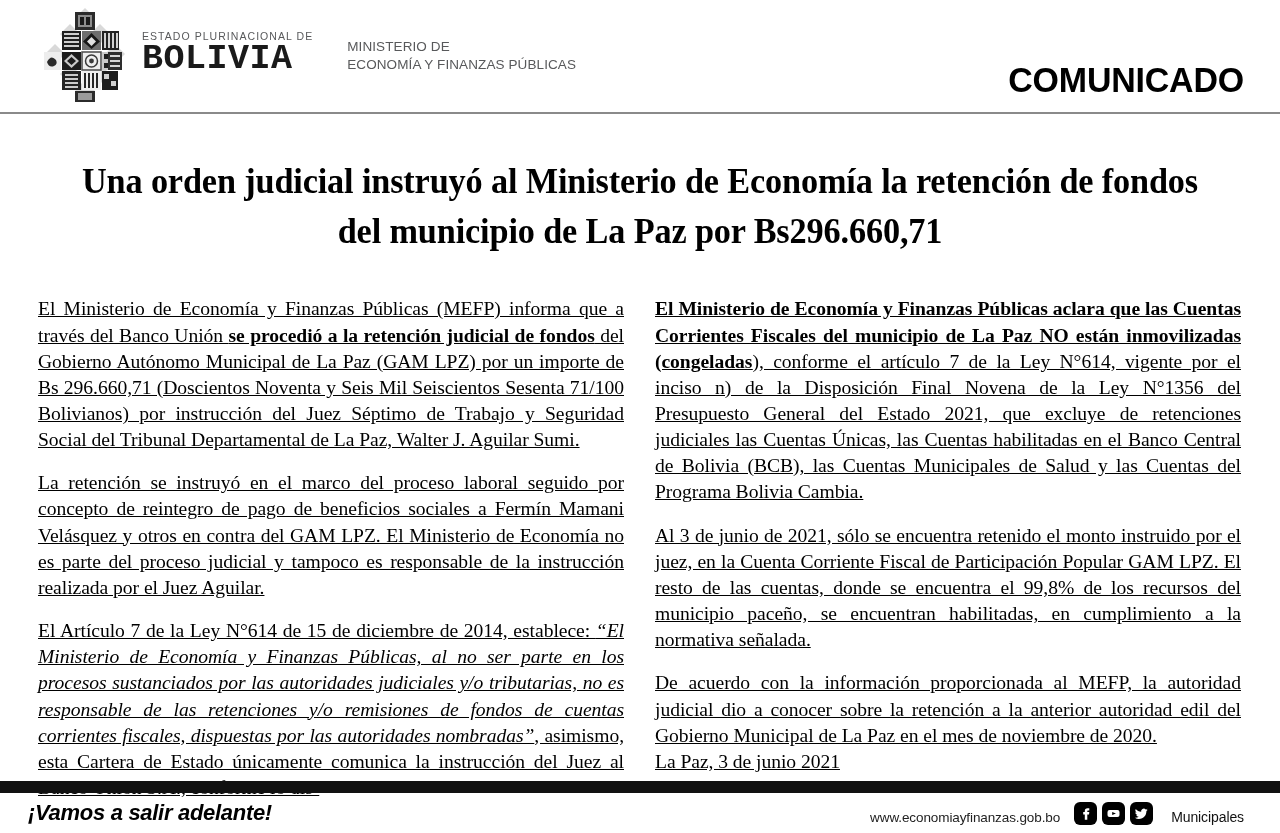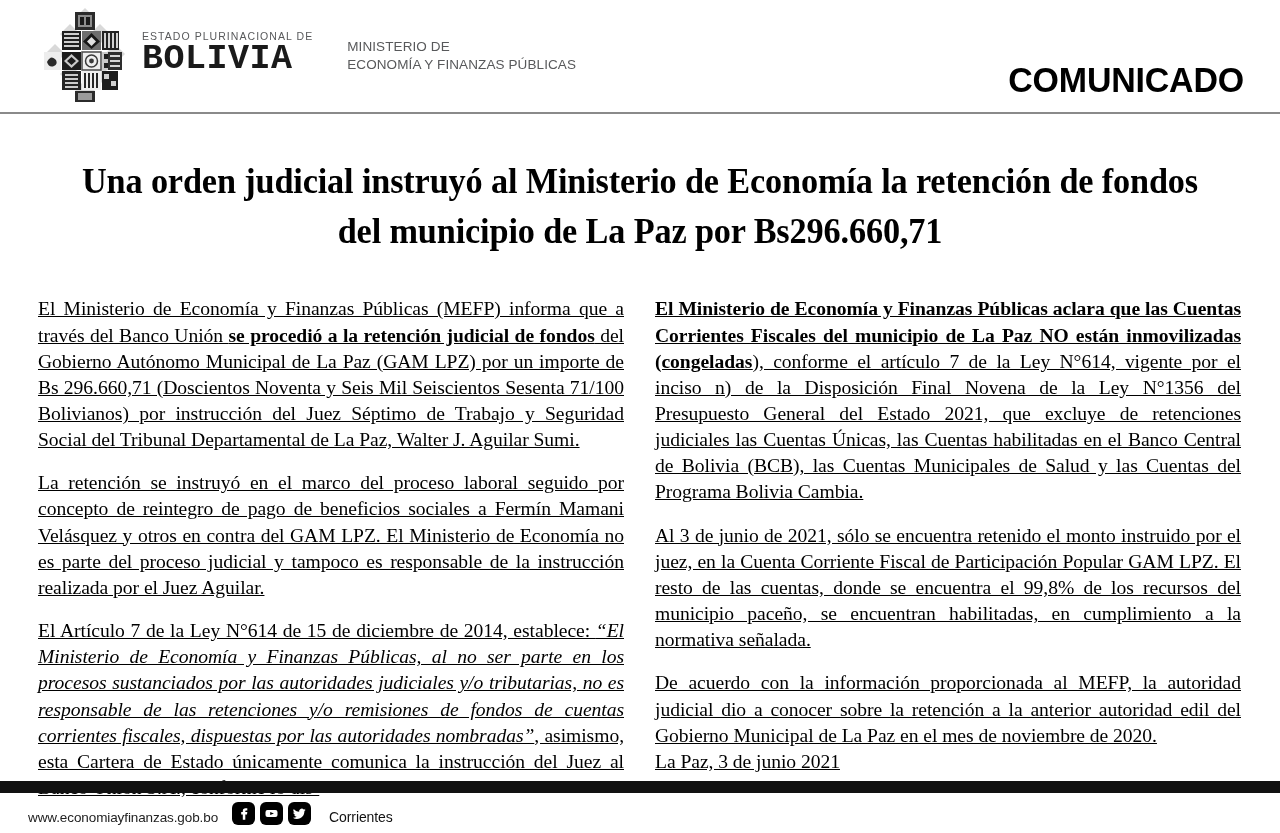--- a/index.html
+++ b/index.html
@@ -336,36 +336,37 @@
         <p><span>Al 3 de junio de 2021, sólo se encuentra retenido el monto instruido por el juez, en la Cuenta Corriente Fiscal de Participación Popular GAM LPZ. El resto de las cuentas, donde se encuentra el 99,8% de los recursos del municipio paceño, se encuentran habilitadas, en cumplimiento a la normativa señalada.</span></p>
         <p class="last-para"><span>De acuerdo con la información proporcionada al MEFP, la autoridad judicial dio a conocer sobre la retención a la anterior autoridad edil del Gobierno Municipal de La Paz en el mes de noviembre de 2020.</span></p>
       </div>
     <p class="dateline">La Paz, 3 de junio 2021</p>
   </div>
 </div>
 
 <div class="footer">
   <div class="footer-bar"></div>
   <div class="footer-content">
+    <div class="slogan">¡Vamos a salir adelante!</div>
     <div class="footer-right">
       <div class="website">www.economiayfinanzas.gob.bo</div>
       <div class="social">
         <a class="social-icon">
           <svg width="14" height="14" viewBox="0 0 14 14" aria-hidden="true">
             <path d="M8.8 4.6h1.5V2.3H8.5c-1.8 0-2.7 1.1-2.7 2.7v1.1H4.2v2.3h1.6v5.3h2.5V8.4h1.7l.3-2.3H8.3V5.3c0-.5.2-.7.5-.7z" fill="#fff"></path>
           </svg>
         </a>
         <a class="social-icon">
           <svg width="15" height="15" viewBox="0 0 16 16" aria-hidden="true">
             <rect x="1.6" y="4.2" width="12.8" height="7.6" rx="2.2" fill="#fff"></rect>
             <polygon points="6.6,6.4 10.6,8 6.6,9.6" fill="#000"></polygon>
           </svg>
         </a>
         <a class="social-icon">
           <svg width="15" height="15" viewBox="0 0 16 16" aria-hidden="true">
             <path d="M14.6 4.1c-.5.24-1.05.4-1.62.47.58-.35 1.03-.9 1.24-1.56-.55.32-1.15.56-1.79.69a2.81 2.81 0 0 0-4.79 2.56C5.3 6.14 3.2 5.01 1.8 3.28a2.8 2.8 0 0 0 .87 3.75c-.46-.01-.9-.14-1.28-.35v.04c0 1.36.97 2.5 2.25 2.76-.4.11-.83.13-1.26.05a2.82 2.82 0 0 0 2.63 1.95A5.65 5.65 0 0 1 .9 12.6a7.96 7.96 0 0 0 4.3 1.26c5.17 0 8-4.28 8-7.99v-.36c.55-.4 1.02-.89 1.4-1.41z" fill="#fff"></path>
           </svg>
         </a>
       </div>
-      <div class="handle">Corrientes</div>
+      <div class="handle">Municipales</div>
     </div>
   </div>
 </div>
 
 </body></html>

